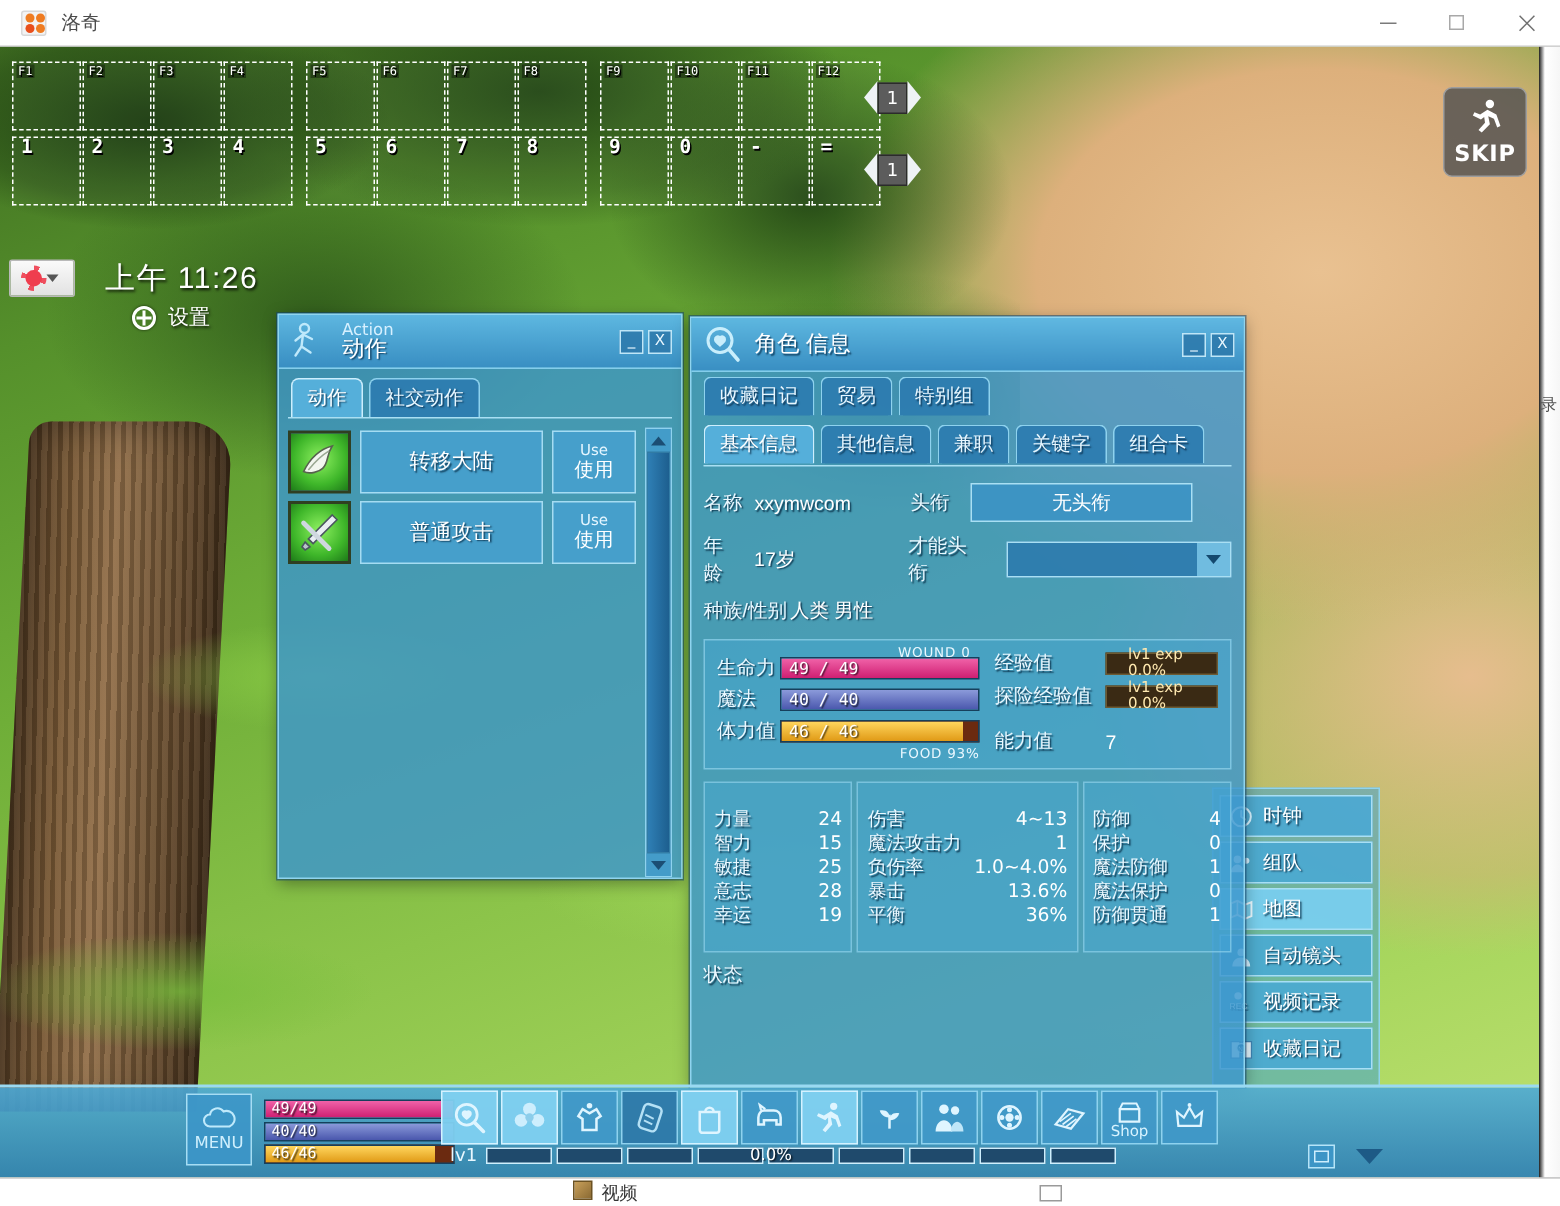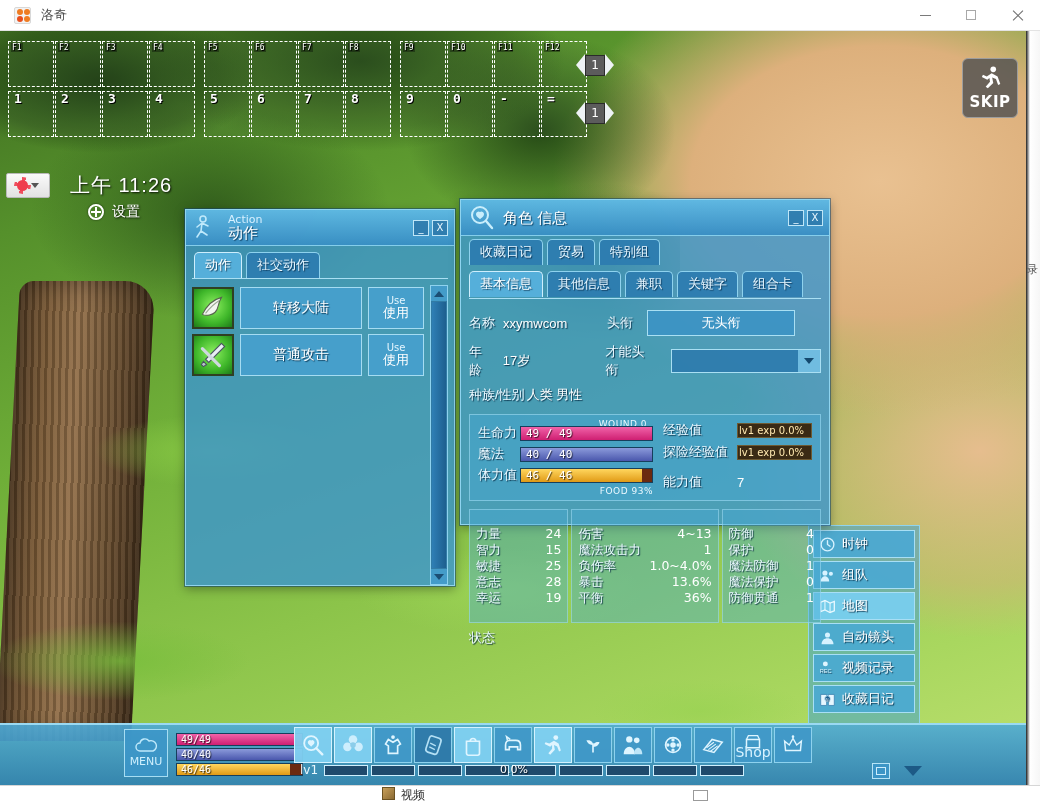--- a/index.html
+++ b/index.html
@@ -276,21 +276,21 @@
   }
   .sc-arrow {
     width: 16px; height: 15px; display:flex; align-items:center; justify-content:center;
     background: rgba(70,160,205,0.9);
   }
   .sc-arrow .up { width:0;height:0;border-left:5px solid transparent;border-right:5px solid transparent;border-bottom:6px solid #1b4e74; }
   .sc-arrow .dn { width:0;height:0;border-left:5px solid transparent;border-right:5px solid transparent;border-top:6px solid #1b4e74; }
   .sc-thumb { flex:1; margin: 1px; background: linear-gradient(90deg,#2f7fb5,#1d5f8f); }
 
   
-  #char-window { left: 460px; top: 199px; width: 370px; height: 326px; }
+  #char-window { left: 460px; top: 211px; width: 370px; height: 514px; }
   .char-body { padding: 4px 8px 6px; font-size: 13px; }
   .row-line { display:flex; align-items:center; margin-top: 7px; }
   .lab { color:#eaf8ff; text-shadow: 1px 1px 1px rgba(0,35,60,.85); }
   .val { color:#ffffff; text-shadow: 1px 1px 1px rgba(0,35,60,.85); margin-left: 8px; }
   .title-box {
     width: 148px; height: 26px; background: rgba(60,148,196,0.9);
     border: 1px solid #a9dff3; display:flex; align-items:center; justify-content:center;
     font-size: 13px; color:#fff;
   }
   .combo-box {
@@ -337,21 +337,21 @@
     font-family:"DejaVu Sans", sans-serif; letter-spacing:.5px;
   }
   .vit-right { flex: 1; padding-left: 10px; }
   .exp-row { display:flex; align-items:center; margin-bottom: 4px; }
   .exp-lab { width: 74px; font-size: 13px; color:#eaf8ff; text-shadow:1px 1px 1px rgba(0,35,60,.85); }
   .exp-bar {
     flex: 1; max-width: 94px; height: 15px; background: #3a2a14;
     border: 1px solid #6d5a33; display:flex; align-items:center;
   }
   .exp-bar span {
-    font-size: 10px; color:#ffe9b0; padding-left: 1px;
+    font-size: 10px; color:#ffe9b0; padding-left: 14px;
     font-family:"DejaVu Sans", sans-serif;
   }
   .ability-row { display:flex; align-items:center; margin-top: 12px; }
   .ability-row .lab2 { width: 74px; font-size: 13px; color:#eaf8ff; text-shadow:1px 1px 1px rgba(0,35,60,.85); }
   .ability-row .v2 { font-size: 13px; color:#fff; }
 
   
   .stat-table { margin-top: 8px; display:flex; gap: 3px; }
   .stat-col {
     background: rgba(70,170,215,0.40); border: 1px solid rgba(170,225,245,.5);
@@ -412,21 +412,21 @@
   .icon-bar { position:absolute; left: 294px; top: 2px; display:flex; gap: 2px; }
   .gicon {
     width: 38px; height: 36px; background: rgba(64,152,200,0.92);
     border: 1px solid #8ed2ee; display:flex; align-items:center; justify-content:center;
     position: relative;
   }
   .gicon.hl { background: rgba(128,208,240,0.95); border-color: #d4f2ff; }
   .gicon.dim { background: rgba(46,120,168,0.92); }
   .gicon .shoplbl {
     position:absolute; bottom: 2px; left: 0; right: 0; text-align:center;
-    font-size: 14px; color:#d8f3ff; font-family:"DejaVu Sans",sans-serif;
+    font-size: 10px; color:#d8f3ff; font-family:"DejaVu Sans",sans-serif;
   }
   .exp-strip { position:absolute; left: 300px; bottom: 8px; display:flex; align-items:center; gap: 6px; }
   .exp-strip .lv { font-size: 12px; color:#e9f8ff; font-family:"DejaVu Sans",sans-serif; }
   .exp-seg-wrap { display:flex; gap: 3px; position: relative; }
   .exp-seg { width: 44px; height: 11px; background:#1f4a6c; border: 1px solid #cfeffd; }
   .exp-pct {
     position:absolute; left: 176px; top: -2px; font-size: 11px; color:#fff;
     font-family:"DejaVu Sans",sans-serif; text-shadow: 1px 1px 1px rgba(0,0,0,.7); z-index: 3;
   }
   .hud-right { position:absolute; right: 104px; bottom: 6px; display:flex; align-items:center; gap: 14px; }

